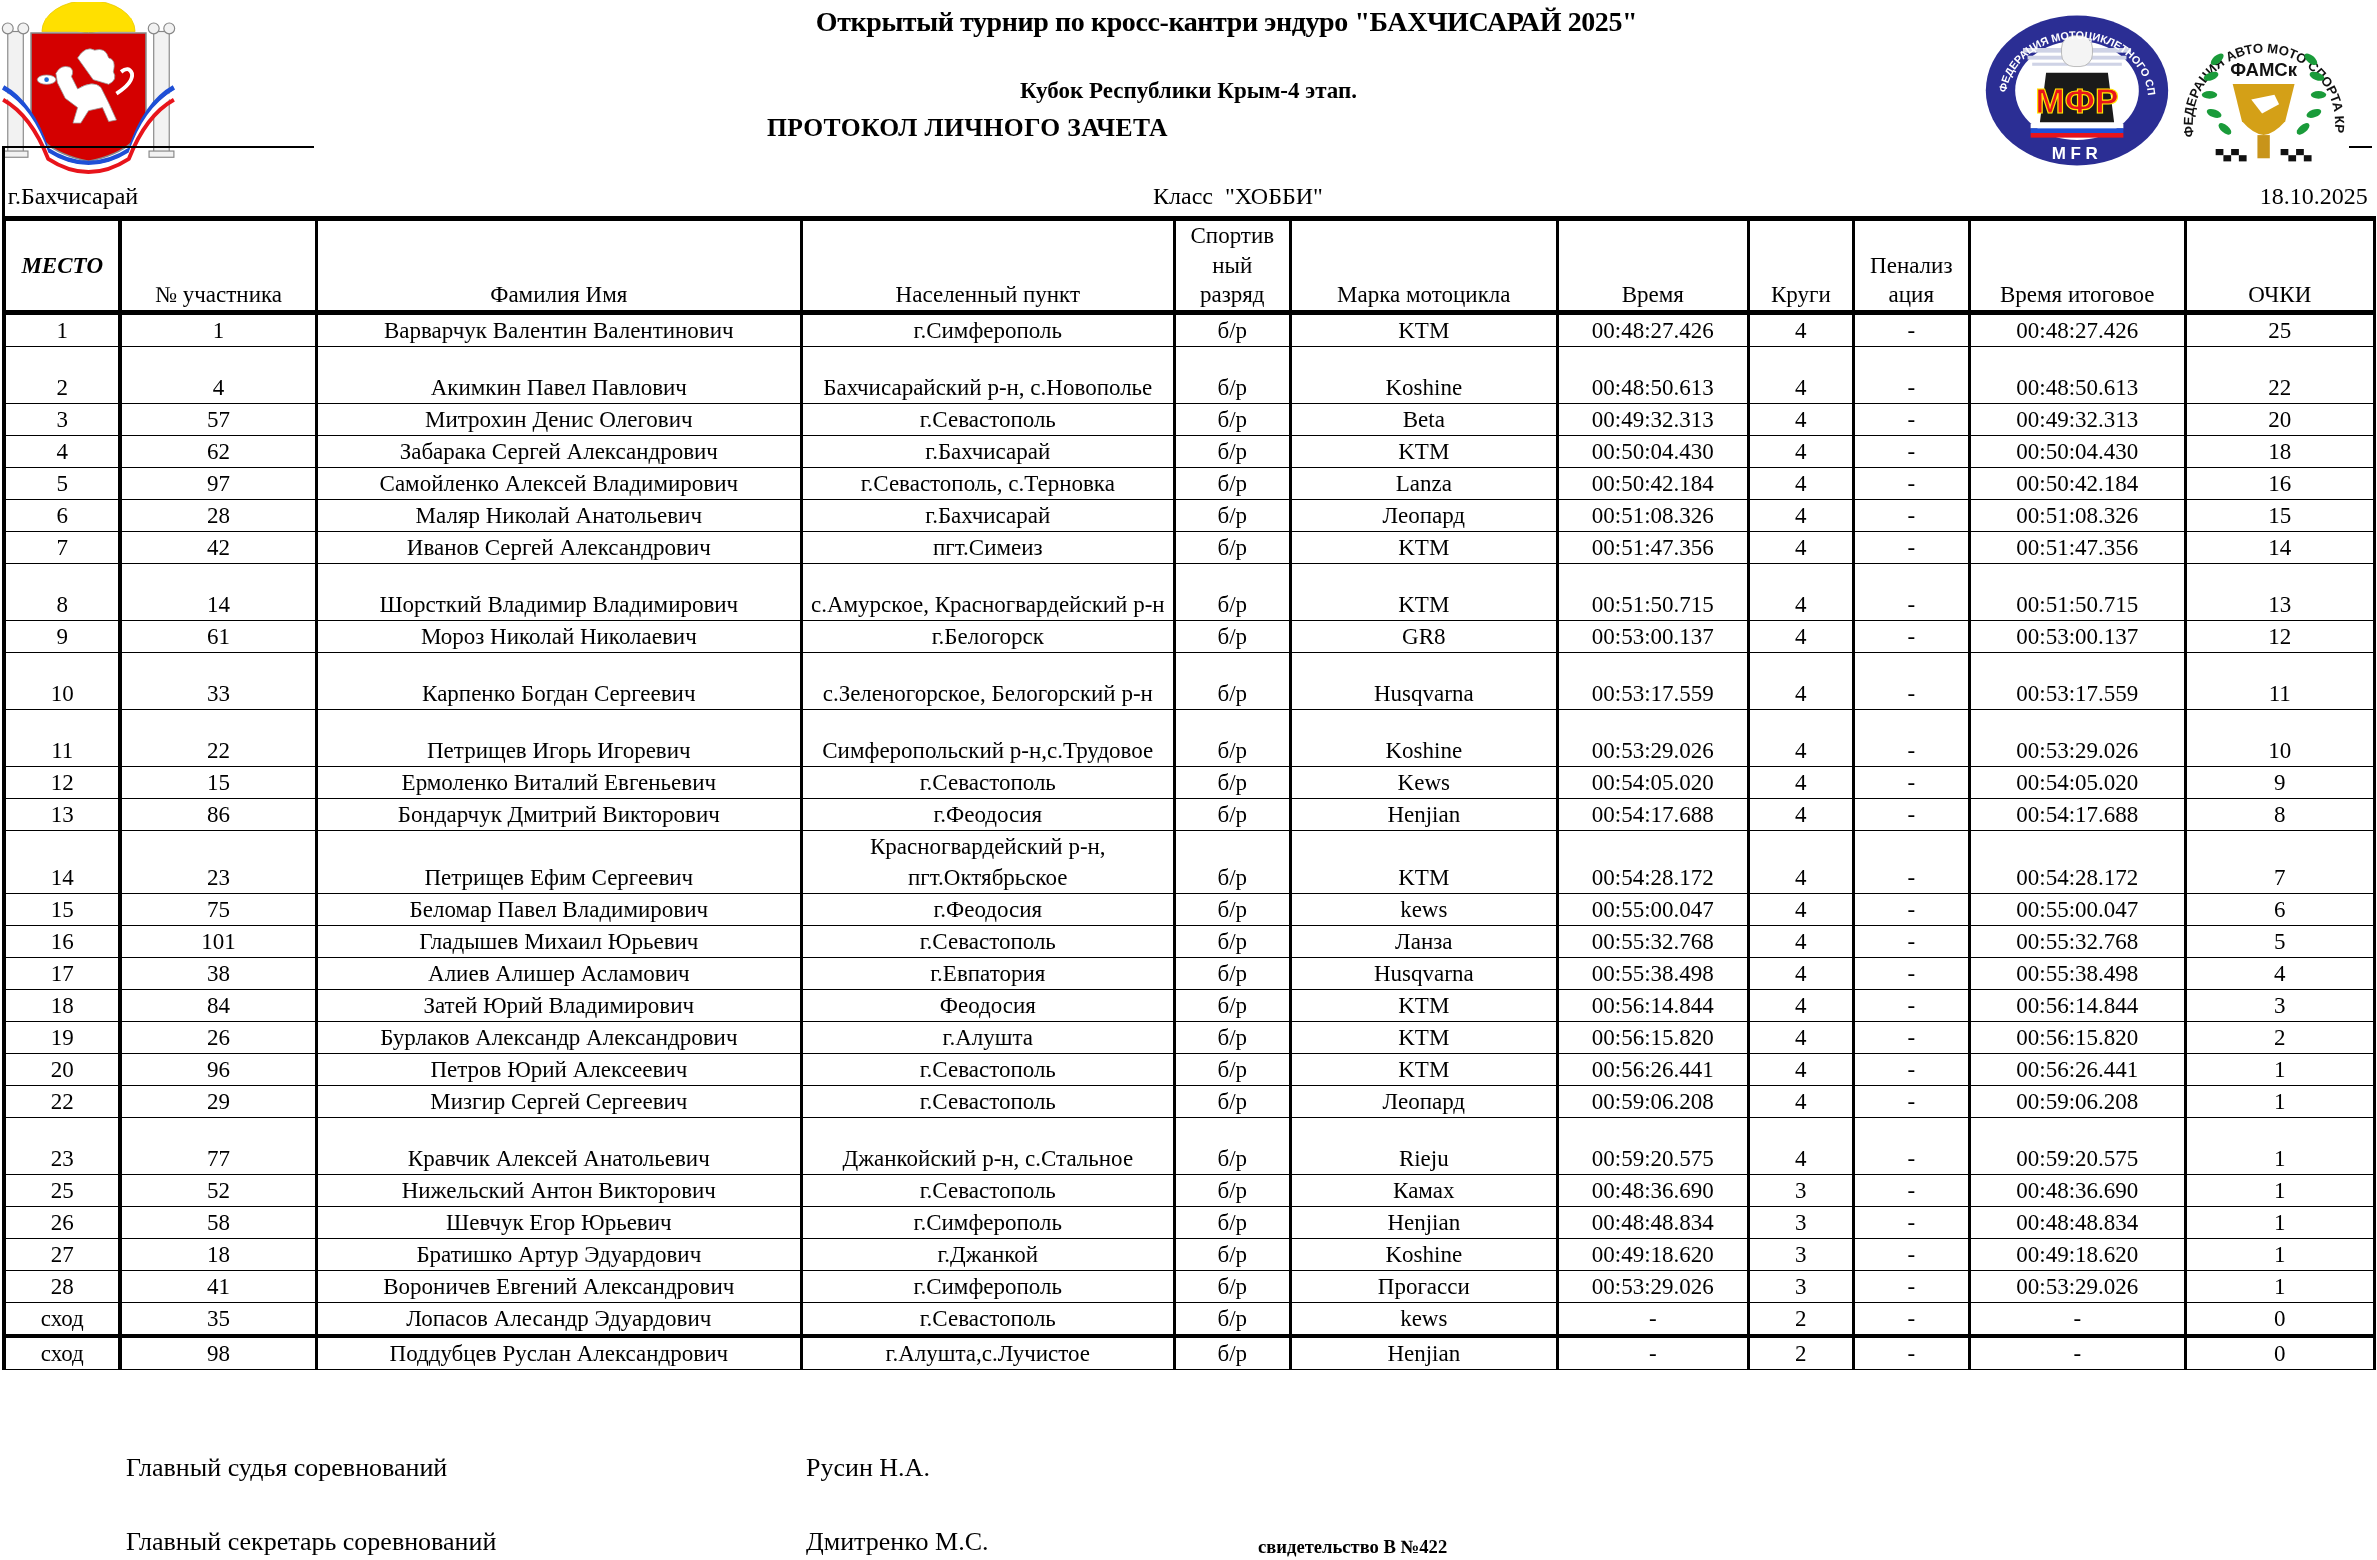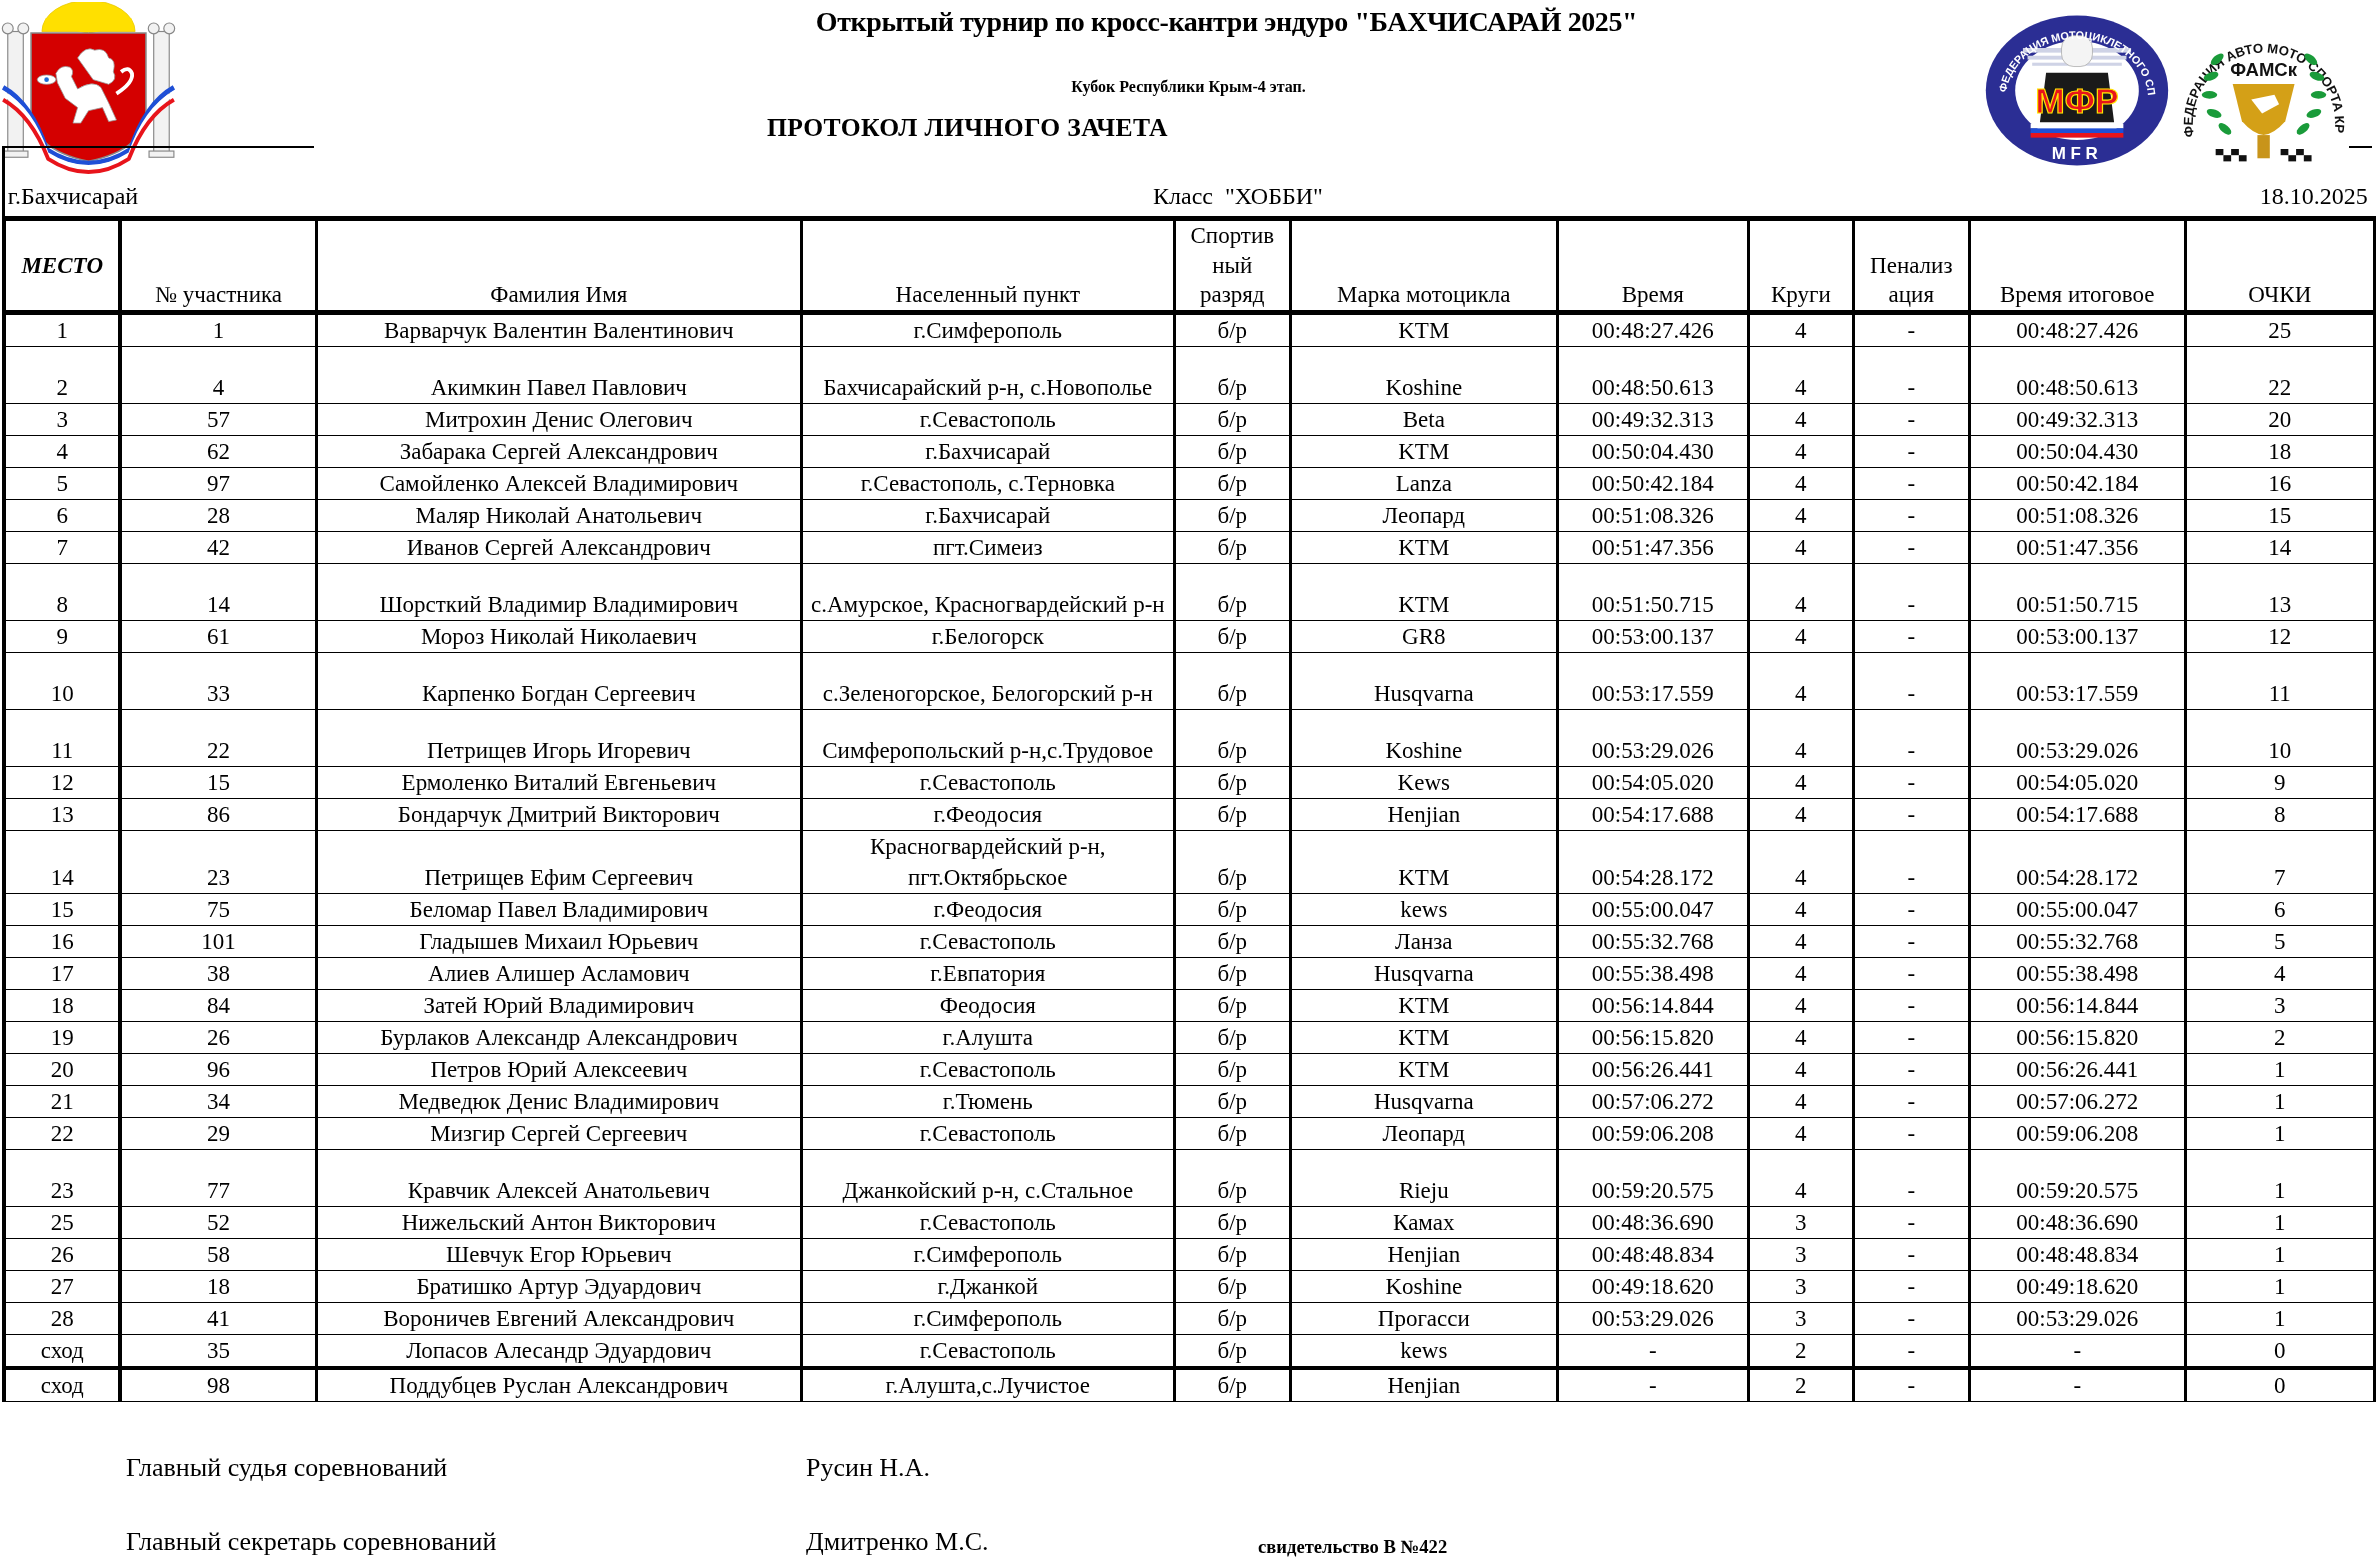--- a/index.html
+++ b/index.html
@@ -1,19 +1,19 @@
 <!DOCTYPE html>
 <html style="font-size:12.4px"><head>
 <meta charset="utf-8">
 <style>
   html, body { margin: 0; padding: 0; background: #ffffff; }
   body { width: 2377px; height: 1560px; position: relative; overflow: hidden; font-family: "Liberation Serif", "DejaVu Serif", serif; color: #000; }
   .abs { position: absolute; }
   .title-main { left: 0; width: 2377px; top: 6.2px; text-align: center; font-weight: bold; font-size: 28px; letter-spacing: -0.4px; padding-left: 38px; }
-  .title-cup { left: 0; width: 2377px; top: 78px; text-align: center; font-weight: bold; font-size: 16px; }
+  .title-cup { left: 0; width: 2377px; top: 78px; text-align: center; font-weight: bold; font-size: 23px; }
   .title-proto { left: 0; width: 1935px; top: 113px; text-align: center; font-weight: bold; font-size: 25.6px; letter-spacing: 0.4px; }
   .hline-left { left: 2.3px; top: 146px; width: 312px; height: 2.3px; background: #000; }
   .hline-right { left: 2349px; top: 146px; width: 23px; height: 2.3px; background: #000; }
   .vline-left { left: 2.3px; top: 146px; width: 2.3px; height: 71px; background: #000; }
   .city { left: 7.8px; top: 183px; font-size: 24px; }
   .klass { left: 1153px; top: 183px; font-size: 24px; white-space: pre; }
   .date { right: 9.3px; top: 183px; font-size: 24px; margin-left: 39px; }
 
   .coat { left: 0; top: 1.6px; width: 177px; height: 177px; }
   .mfr { left: 1984px; top: 14px; width: 186px; height: 153px; }
@@ -421,33 +421,20 @@
         <td>г.Севастополь</td>
         <td>б/р</td>
         <td>KTM</td>
         <td>00:56:26.441</td>
         <td>4</td>
         <td>-</td>
         <td>00:56:26.441</td>
         <td>1</td>
       </tr>
       <tr>
-        <td class="place-col">21</td>
-        <td>34</td>
-        <td>Медведюк Денис Владимирович</td>
-        <td>г.Тюмень</td>
-        <td>б/р</td>
-        <td>Husqvarna</td>
-        <td>00:57:06.272</td>
-        <td>4</td>
-        <td>-</td>
-        <td>00:57:06.272</td>
-        <td>1</td>
-      </tr>
-      <tr>
         <td class="place-col">22</td>
         <td>29</td>
         <td>Мизгир Сергей Сергеевич</td>
         <td>г.Севастополь</td>
         <td>б/р</td>
         <td>Леопард</td>
         <td>00:59:06.208</td>
         <td>4</td>
         <td>-</td>
         <td>00:59:06.208</td>

